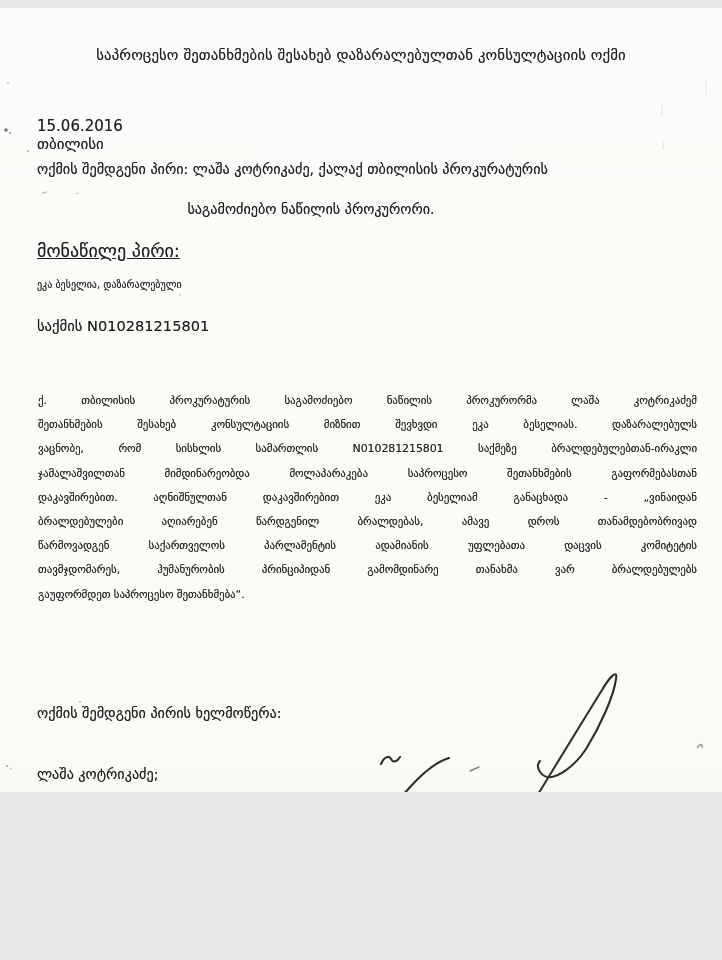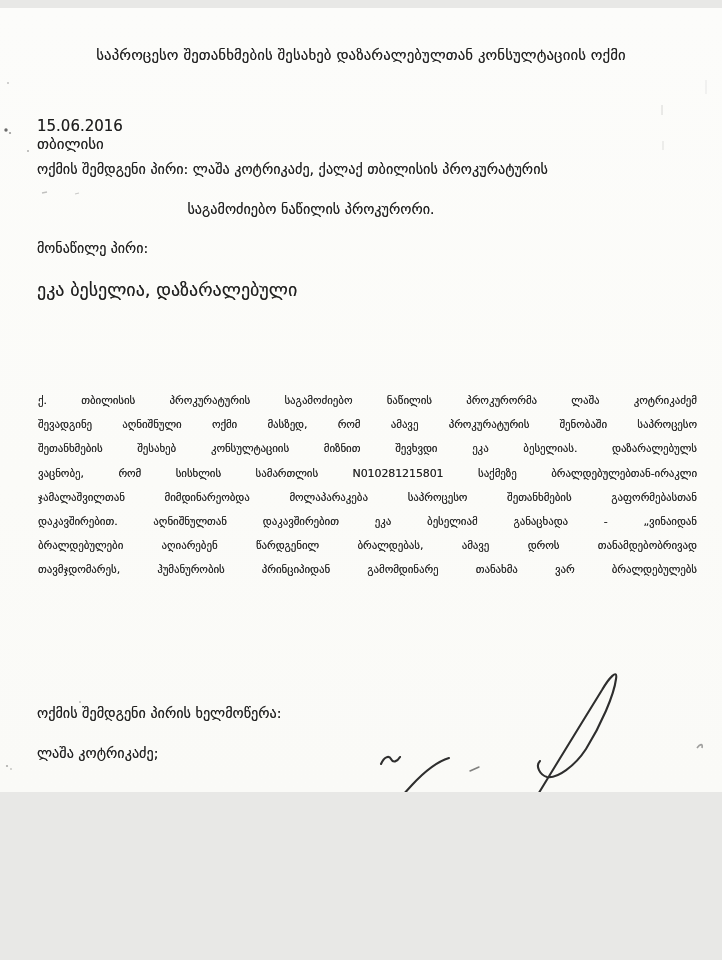--- a/index.html
+++ b/index.html
@@ -11,33 +11,33 @@
     font-family:"DejaVu Sans",sans-serif;
     color:#1f1f1f;
     overflow:hidden;
   }
   .abs{position:absolute;}
   .ink{text-shadow:0 0 .5px rgba(25,25,25,.55);}
   .title{top:38px;left:30px;right:30px;text-align:center;font-size:14.8px;letter-spacing:.1px;}
   .date-row{top:109px;left:37px;right:22px;display:flex;justify-content:space-between;font-size:15px;flex-direction:column;}
   .composer1{top:153px;left:37px;font-size:14.2px;}
   .composer2{top:193px;left:0;right:100px;text-align:center;font-size:14.2px;}
-  .participant-label{top:232px;left:37px;font-size:14px;}
-  .participant-name{top:271px;left:37px;font-size:18px;}
+  .participant-label{top:232px;left:37px;font-size:18px;text-decoration:underline;}
+  .participant-name{top:271px;left:37px;font-size:10px;}
   .case-number{top:309px;left:37px;font-size:14.6px;}
   .body-block{top:381px;left:38px;right:25px;font-size:11px;letter-spacing:-.1px;}
   .body-line{
     text-align:justify;
     text-align-last:justify;
     line-height:24.2px;
     white-space:normal;
   }
   .body-line.last{text-align-last:left;}
   .sig1-label{top:697px;left:37px;font-size:14.2px;}
-  .sig1-name{top:737px;left:37px;font-size:14.2px;}
+  .sig1-name{top:758px;left:37px;font-size:14.2px;}
   .sig2-label{top:833px;left:30px;font-size:13px;}
   .sig2-name{top:851px;left:32px;font-size:14.2px;}
   .overlay{top:0;left:0;width:722px;height:960px;pointer-events:none;}
 </style>
 </head>
 <body>
 
 <div class="page">
 
   <div class="abs ink title">საპროცესო შეთანხმების შესახებ დაზარალებულთან კონსულტაციის ოქმი</div>
@@ -45,30 +45,32 @@
   <div class="abs date-row">
     <span class="ink">15.06.2016</span>
     <span class="ink">თბილისი</span>
   </div>
 
   <div class="abs ink composer1">ოქმის შემდგენი პირი: ლაშა კოტრიკაძე, ქალაქ თბილისის პროკურატურის</div>
   <div class="abs ink composer2">საგამოძიებო ნაწილის პროკურორი.</div>
 
   <div class="abs ink participant-label">მონაწილე პირი:</div>
   <div class="abs ink participant-name">ეკა ბესელია, დაზარალებული</div>
+  <div class="abs ink case-number">საქმის N010281215801</div>
 
   <div class="abs ink body-block">
       <div class="body-line">ქ. თბილისის პროკურატურის საგამოძიებო ნაწილის პროკურორმა ლაშა კოტრიკაძემ</div>
-      <div class="body-line">შევადგინე აღნიშნული ოქმი მასზედ, რომ ამავე პროკურატურის შენობაში საპროცესო</div>
       <div class="body-line">შეთანხმების შესახებ კონსულტაციის მიზნით შევხვდი ეკა ბესელიას. დაზარალებულს</div>
       <div class="body-line">ვაცნობე, რომ სისხლის სამართლის N010281215801 საქმეზე ბრალდებულებთან-ირაკლი</div>
       <div class="body-line">ჯამალაშვილთან მიმდინარეობდა მოლაპარაკება საპროცესო შეთანხმების გაფორმებასთან</div>
       <div class="body-line">დაკავშირებით. აღნიშნულთან დაკავშირებით ეკა ბესელიამ განაცხადა - „ვინაიდან</div>
       <div class="body-line">ბრალდებულები აღიარებენ წარდგენილ ბრალდებას, ამავე დროს თანამდებობრივად</div>
+      <div class="body-line">წარმოვადგენ საქართველოს პარლამენტის ადამიანის უფლებათა დაცვის კომიტეტის</div>
       <div class="body-line">თავმჯდომარეს, ჰუმანურობის პრინციპიდან გამომდინარე თანახმა ვარ ბრალდებულებს</div>
+      <div class="body-line last">გაუფორმდეთ საპროცესო შეთანხმება“.</div>
     </div>
 
   <div class="abs ink sig1-label">ოქმის შემდგენი პირის ხელმოწერა:</div>
   <div class="abs ink sig1-name">ლაშა კოტრიკაძე;</div>
 
   <div class="abs ink sig2-label">მონაწილე პირის ხელმოწერა:</div>
   <div class="abs ink sig2-name">ეკა ბესელია;</div>
 
   <svg class="abs overlay" viewBox="0 0 722 960" xmlns="http://www.w3.org/2000/svg">
 

